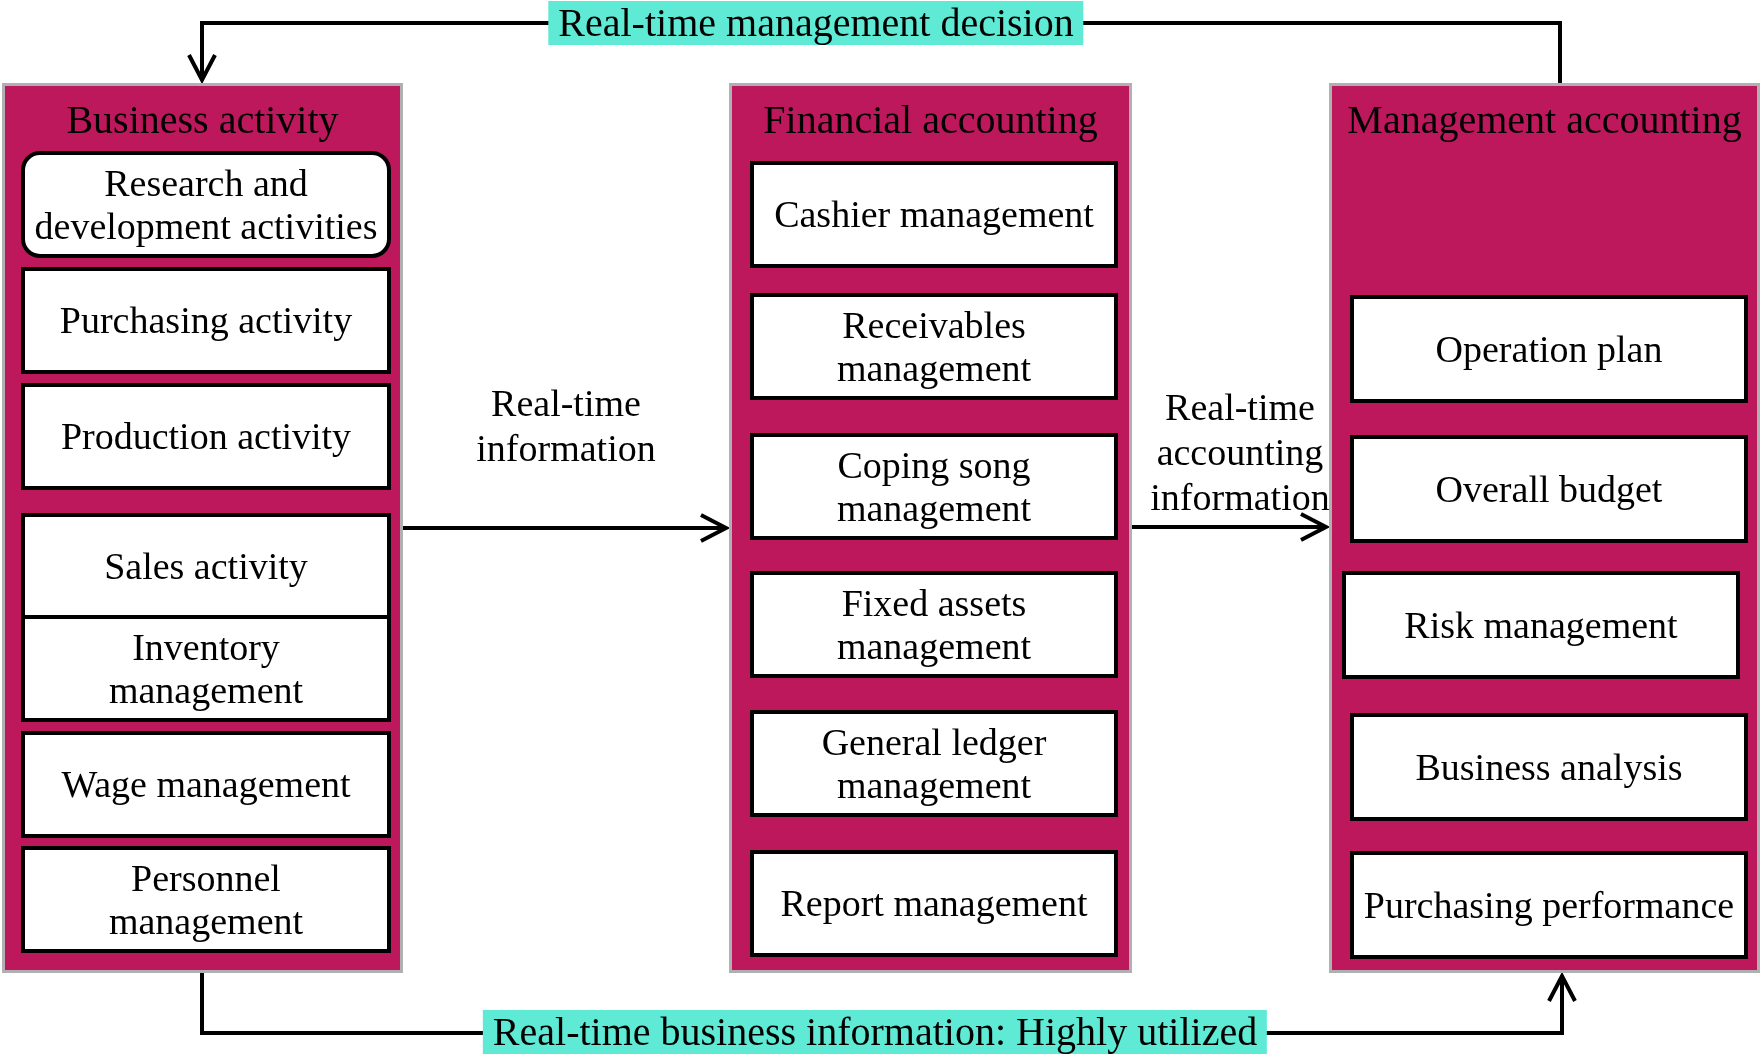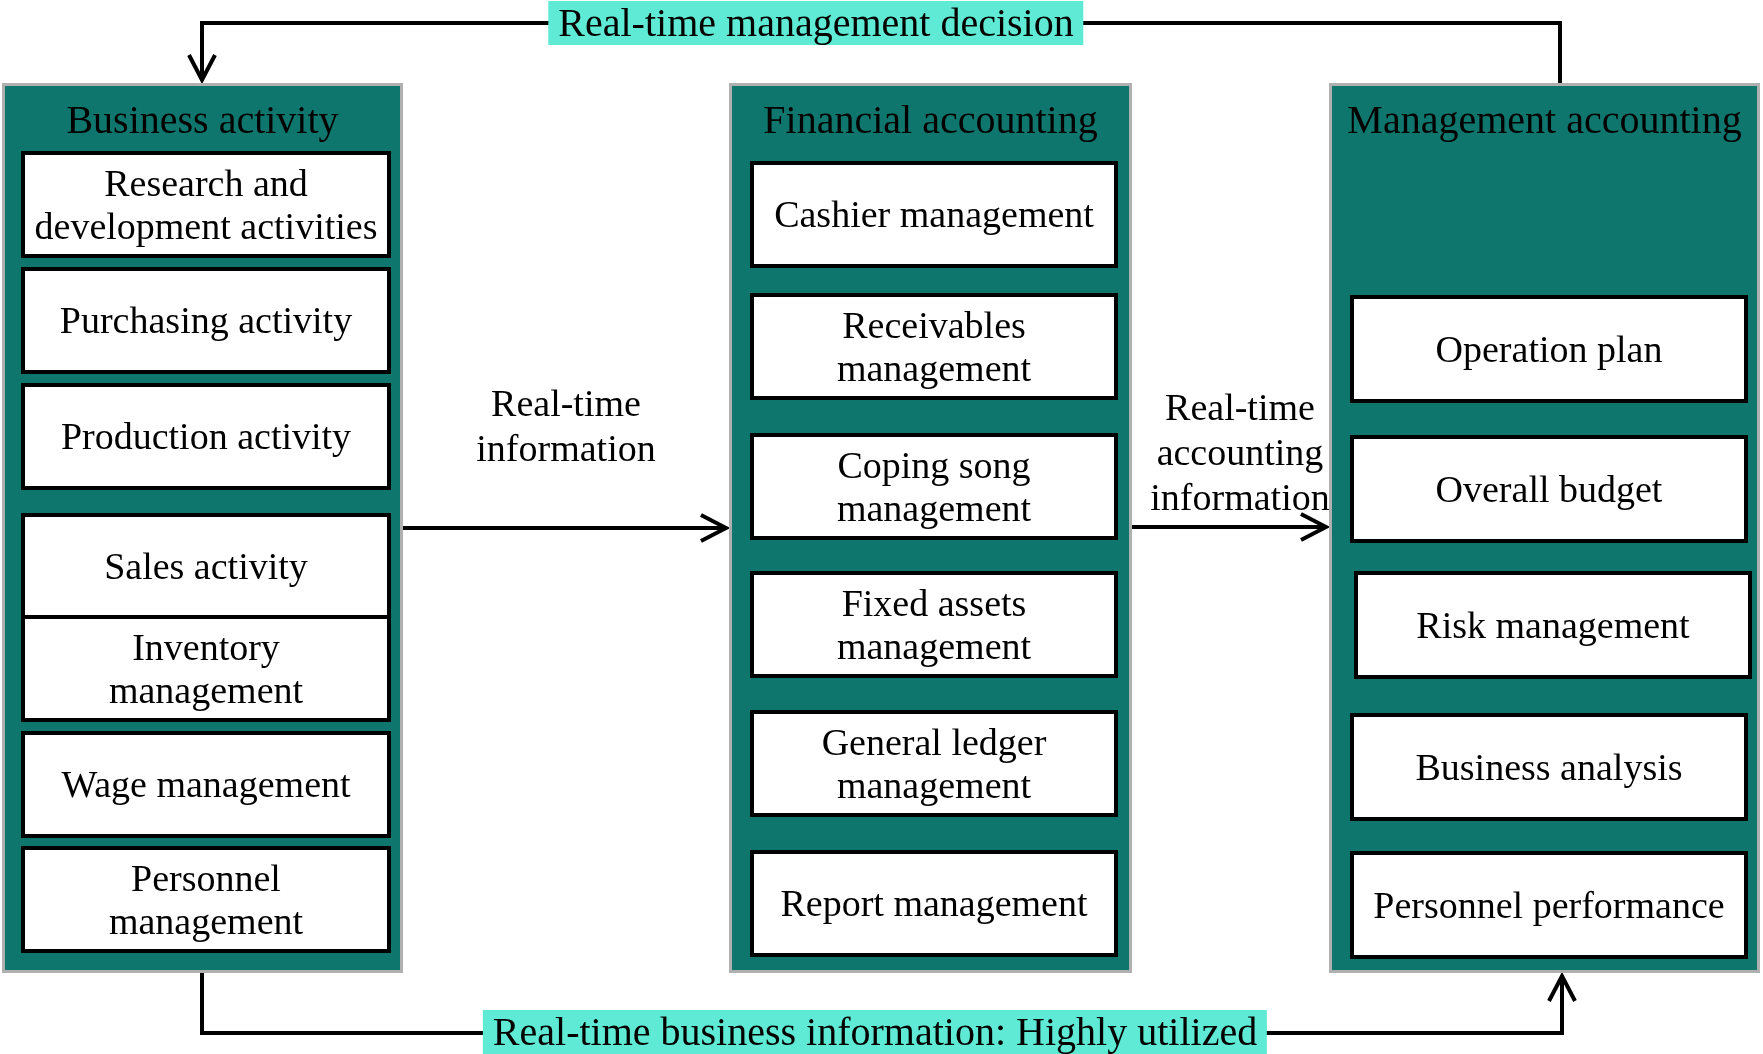--- a/index.html
+++ b/index.html
@@ -9,21 +9,21 @@
     background:#ffffff;
     font-family:"Liberation Serif","DejaVu Serif",serif;
     color:#000;
     overflow:hidden;
   }
   svg.wires{position:absolute;left:0;top:0;width:1763px;height:1054px;}
   svg.wires path{stroke:#000;stroke-width:4;fill:none;}
   .column{
     position:absolute;
     top:83px;height:890px;
-    background:#0f766e;
+    background:#be185d;
     border:3px solid #b0b0b0;
     box-sizing:border-box;
   }
   .col-title{
     position:absolute;left:0;right:0;top:8px;
     height:52px;line-height:52px;
     text-align:center;
     font-size:40px;
     white-space:nowrap;
   }
@@ -68,21 +68,21 @@
 
     <path d="M1132 527 L1324 527"></path>
     <path d="M1301 514 L1326 527 L1301 540"></path>
 
     <path d="M202 973 L202 1033 L1562 1033 L1562 978"></path>
     <path d="M1549 1001 L1562 976 L1575 1001"></path>
   </svg>
 
   <div class="column" style="left:2px;width:401px;">
     <div class="col-title">Business activity</div>
-    <div class="box" style="left:16px;top:65px;width:370px;height:107px;">Research and development activities</div>
+    <div class="box" style="left:16px;top:65px;width:370px;height:107px;border-radius:19px;">Research and development activities</div>
     <div class="box" style="left:16px;top:181px;width:370px;height:107px;">Purchasing activity</div>
     <div class="box" style="left:16px;top:297px;width:370px;height:107px;">Production activity</div>
     <div class="box" style="left:16px;top:427px;width:370px;height:107px;">Sales activity</div>
     <div class="box" style="left:16px;top:529px;width:370px;height:107px;">Inventory management</div>
     <div class="box" style="left:16px;top:645px;width:370px;height:107px;">Wage management</div>
     <div class="box" style="left:16px;top:760px;width:370px;height:107px;">Personnel management</div>
   </div>
 
   <div class="column" style="left:729px;width:403px;">
     <div class="col-title">Financial accounting</div>
@@ -91,23 +91,23 @@
     <div class="box" style="left:18px;top:347px;width:368px;height:107px;">Coping song management</div>
     <div class="box" style="left:18px;top:485px;width:368px;height:107px;">Fixed assets management</div>
     <div class="box" style="left:18px;top:624px;width:368px;height:107px;">General ledger management</div>
     <div class="box" style="left:18px;top:764px;width:368px;height:107px;">Report management</div>
   </div>
 
   <div class="column" style="left:1329px;width:431px;padding-left:29px;">
     <div class="col-title">Management accounting</div>
     <div class="box" style="left:18px;top:209px;width:398px;height:108px;">Operation plan</div>
     <div class="box" style="left:18px;top:349px;width:398px;height:108px;">Overall budget</div>
-    <div class="box" style="left:22px;top:485px;width:398px;height:108px;">Risk management</div>
+    <div class="box" style="left:10px;top:485px;width:398px;height:108px;">Risk management</div>
     <div class="box" style="left:18px;top:627px;width:398px;height:108px;">Business analysis</div>
-    <div class="box" style="left:18px;top:765px;width:398px;height:108px;">Personnel performance</div>
+    <div class="box" style="left:18px;top:765px;width:398px;height:108px;">Purchasing performance</div>
   </div>
 
   <div class="flow-label" style="left:566px;top:381px;">
     <div>Real-time</div>
     <div>information</div>
   </div>
 
   <div class="flow-label" style="left:1240px;top:385px;">
     <div>Real-time</div>
     <div>accounting</div>

